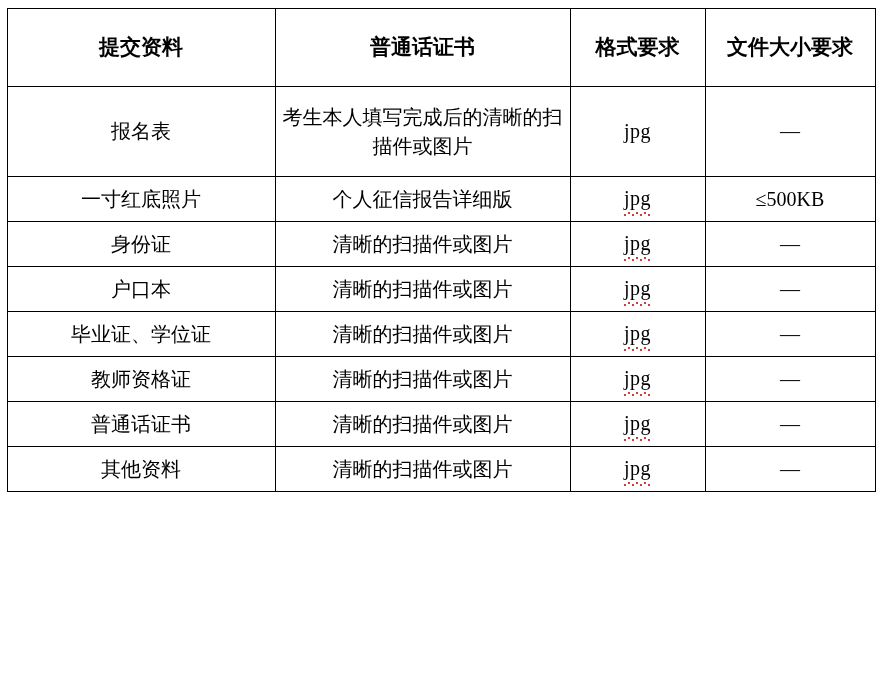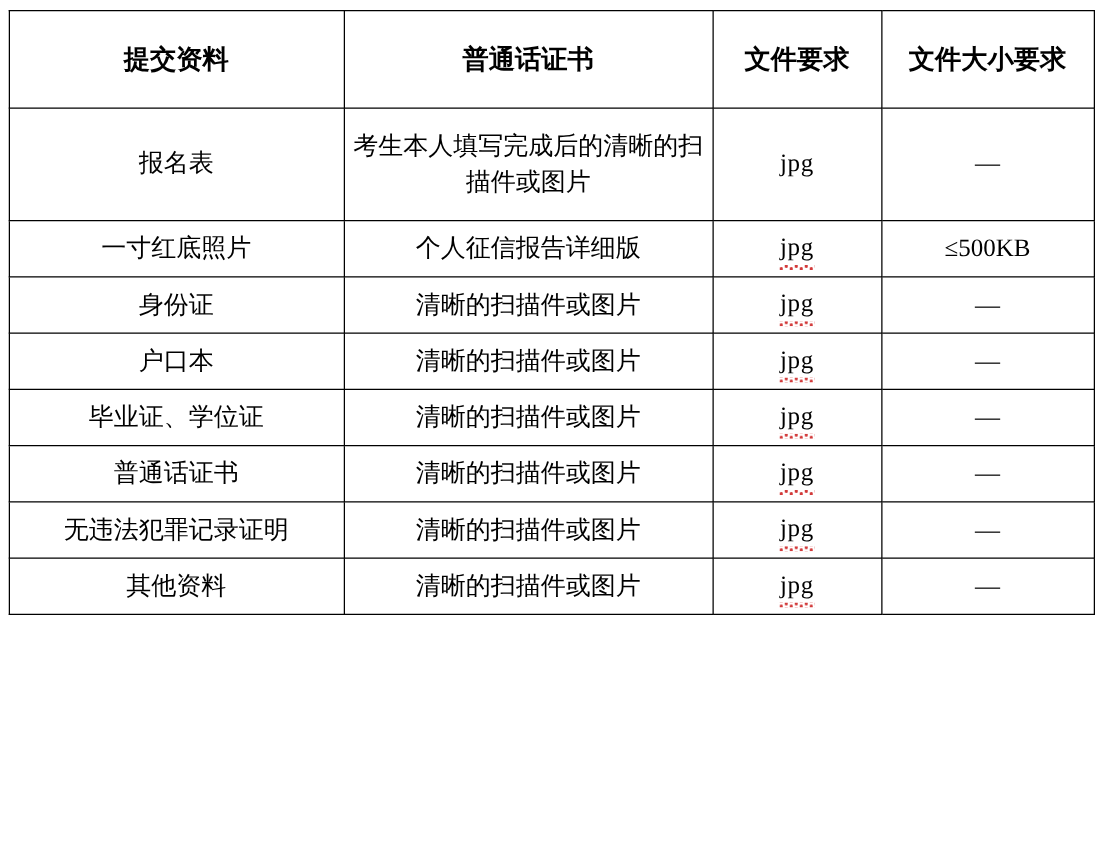--- a/index.html
+++ b/index.html
@@ -82,21 +82,21 @@
     <colgroup>
       <col class="col-1">
       <col class="col-2">
       <col class="col-3">
       <col class="col-4">
     </colgroup>
     <thead>
       <tr>
         <th>提交资料</th>
         <th>普通话证书</th>
-        <th>文件要求</th>
+        <th>格式要求</th>
         <th>文件大小要求</th>
       </tr>
     </thead>
     <tbody id="table-body">
         <tr class="tall">
           <td>报名表</td>
           <td>考生本人填写完成后的清晰的扫描件或图片</td>
           <td><span class="fmt">jpg</span></td>
           <td>—</td>
         </tr>
@@ -118,27 +118,27 @@
           <td><span class="fmt squiggle">jpg</span></td>
           <td>—</td>
         </tr>
         <tr>
           <td>毕业证、学位证</td>
           <td>清晰的扫描件或图片</td>
           <td><span class="fmt squiggle">jpg</span></td>
           <td>—</td>
         </tr>
         <tr>
-          <td>普通话证书</td>
+          <td>教师资格证</td>
           <td>清晰的扫描件或图片</td>
           <td><span class="fmt squiggle">jpg</span></td>
           <td>—</td>
         </tr>
         <tr>
-          <td>无违法犯罪记录证明</td>
+          <td>普通话证书</td>
           <td>清晰的扫描件或图片</td>
           <td><span class="fmt squiggle">jpg</span></td>
           <td>—</td>
         </tr>
         <tr>
           <td>其他资料</td>
           <td>清晰的扫描件或图片</td>
           <td><span class="fmt squiggle">jpg</span></td>
           <td>—</td>
         </tr>

